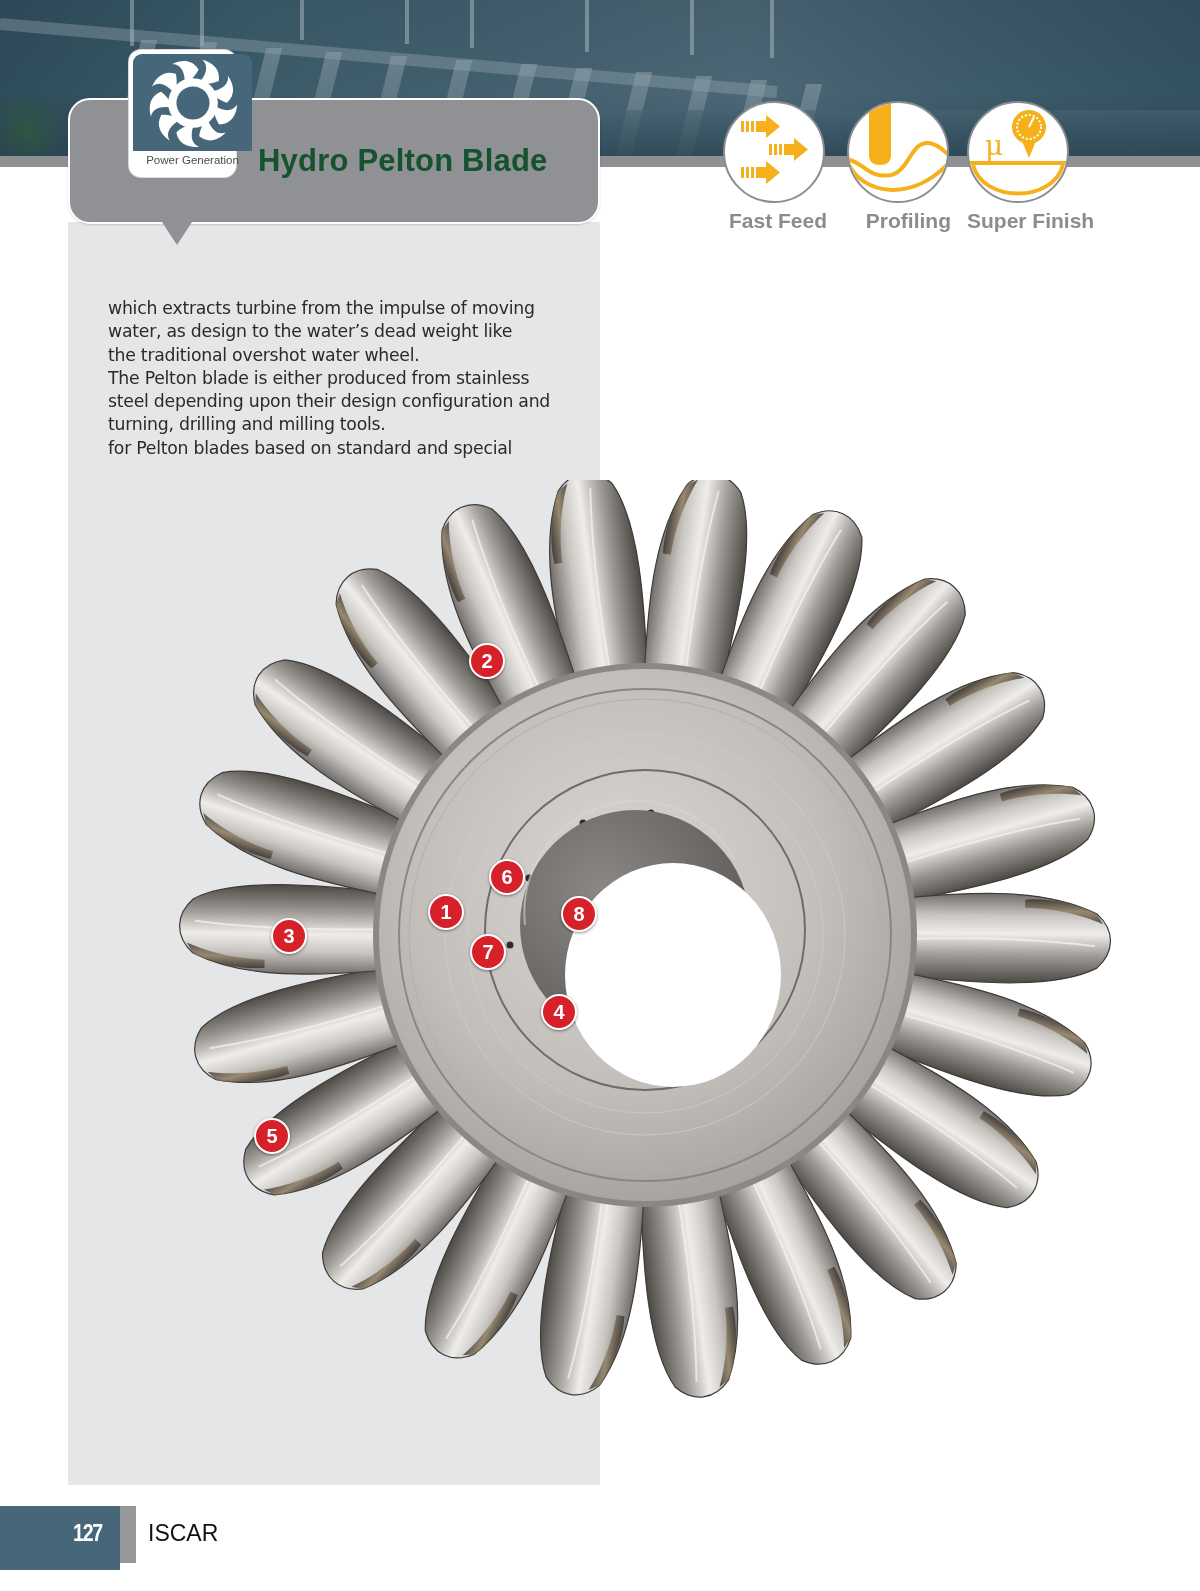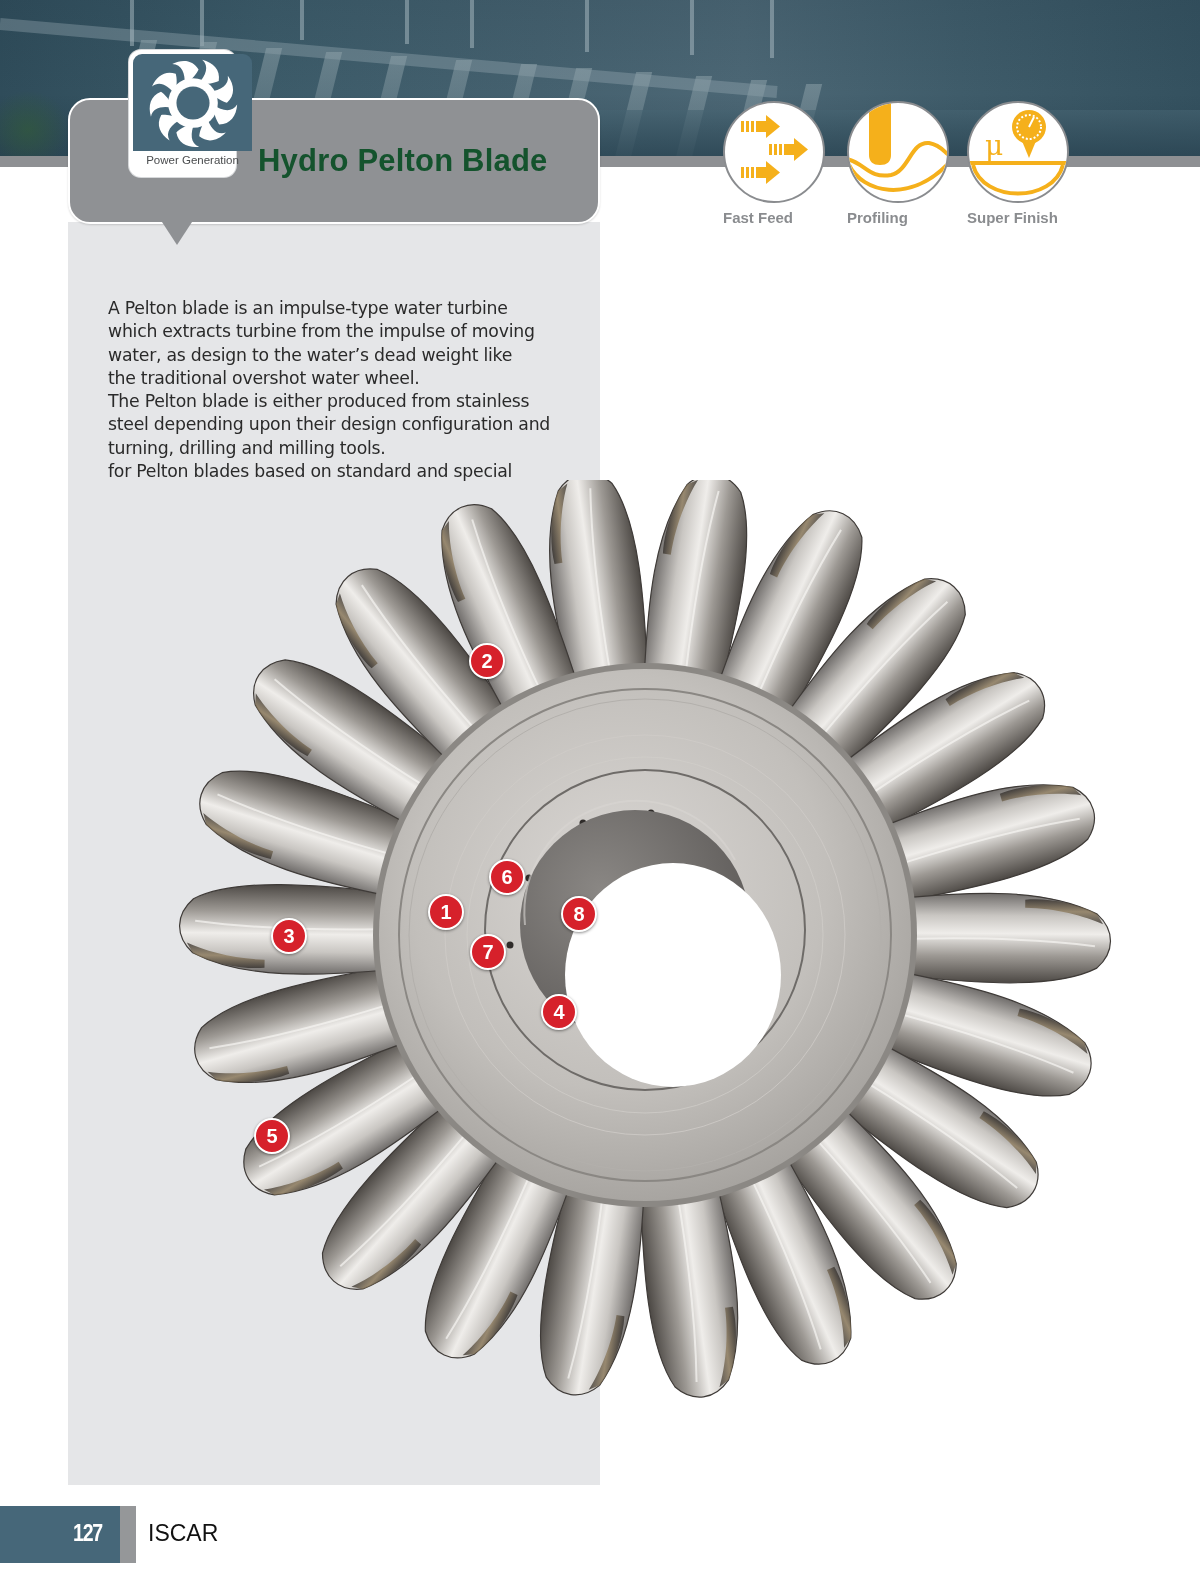--- a/index.html
+++ b/index.html
@@ -76,21 +76,21 @@
   }
 
   
   .feature { position: absolute; top: 101px; width: 104px; }
   .feature-circle {
     width: 102px; height: 102px; border-radius: 50%; background: #ffffff;
     border: 2px solid #8a8c8f; position: relative; overflow: hidden;
   }
   .feature-circle svg { position: absolute; left: 0; top: 0; }
   .feature-label {
-    margin-top: 6px; text-align: left; font-size: 15px; font-weight: bold; color: #8a8c8f;
+    margin-top: 6px; text-align: right; font-size: 21px; font-weight: bold; color: #8a8c8f;
     white-space: nowrap; width: 104px;
   }
 
   
   .description {
     position: absolute; left: 108px; top: 297px; width: 480px;
     font-family: "DejaVu Sans", sans-serif; font-size: 17.3px; line-height: 23.3px; color: #2a2a2a;
     letter-spacing: -0.25px;
   }
   .description p { white-space: nowrap; }
@@ -100,21 +100,21 @@
 
   .marker {
     position: absolute; width: 36px; height: 36px; border-radius: 50%;
     background: #d6212b; border: 2px solid #ffffff; color: #ffffff;
     font-weight: bold; font-size: 20px; line-height: 32px; text-align: center;
     box-shadow: 0 1px 3px rgba(0,0,0,0.45);
   }
 
   
   .footer-number-box {
-    position: absolute; left: 0; top: 1506px; width: 120px; height: 57px; background: #466779; padding-left: 32px;
+    position: absolute; left: 0; top: 1506px; width: 120px; height: 64px; background: #466779; padding-left: 32px;
   }
   .footer-number {
     position: absolute; right: 18px; top: 14px; font-size: 23px; font-weight: bold; color: #ffffff;
     letter-spacing: -1.5px; transform: scaleX(0.85); transform-origin: right;
   }
   .footer-accent {
     position: absolute; left: 120px; top: 1506px; width: 16px; height: 57px; background: #959799;
   }
   .footer-brand {
     position: absolute; left: 148px; top: 1520px; font-size: 23px; font-weight: normal; color: #111111;
@@ -224,21 +224,20 @@
       <line x1="60" y1="24" x2="65" y2="14" stroke="#ffffff" stroke-width="2"></line>
       <polygon points="53,38 67,38 60,55" fill="#f5b01b"></polygon>
       <rect x="0" y="58" width="98" height="4" fill="#f5b01b"></rect>
       <path d="M 4 62 C 14 100, 84 100, 94 62" fill="none" stroke="#f5b01b" stroke-width="4"></path>
     </svg>
   </div>
   <div class="feature-label">Super Finish</div>
 </div>
 
 <div class="description">
-  <p>A Pelton blade is an impulse-type water turbine</p>
   <p>which extracts turbine from the impulse of moving</p>
   <p>water, as design to the water’s dead weight like</p>
   <p>the traditional overshot water wheel.</p>
   <p>The Pelton blade is either produced from stainless</p>
   <p>steel depending upon their design configuration and</p>
   <p>turning, drilling and milling tools.</p>
   <p>for Pelton blades based on standard and special</p>
 </div>
 
 <div class="turbine">

